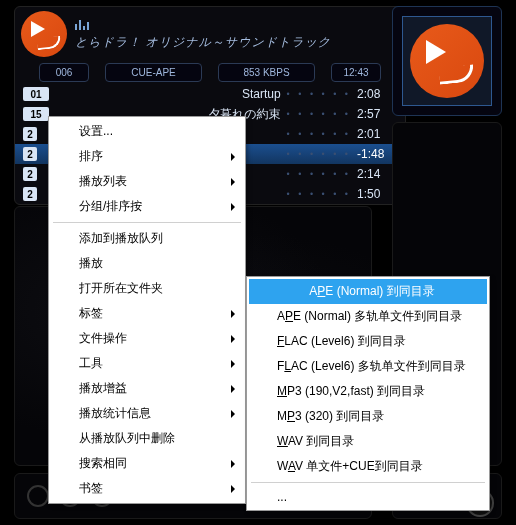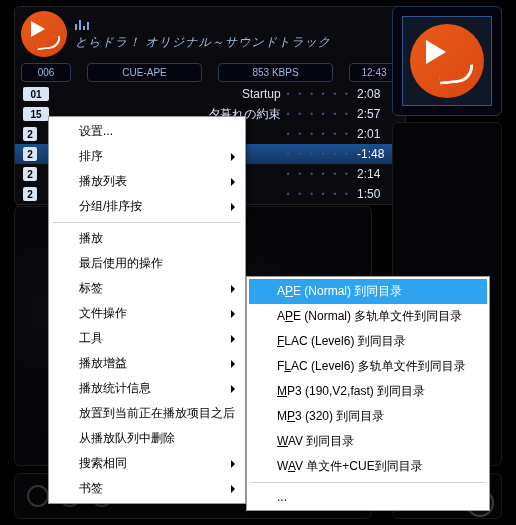--- a/index.html
+++ b/index.html
@@ -30,21 +30,21 @@
   }
   .logo::after {
     content:""; position:absolute; right:6px; top:26px; width:22px; height:10px;
     border-bottom:2px solid #fff; border-right:2px solid #fff;
     border-radius:0 0 18px 0; transform:rotate(-6deg);
   }
   .header-info { margin-left:8px; display:flex; flex-direction:column; gap:4px; }
   .spec { display:flex; gap:2px; align-items:flex-end; height:12px; }
   .spec span { width:2px; background:#7aa5d6; }
   .title-text { font-size:12px; color:#a5bde0; font-style:italic; letter-spacing:1px; }
-  .infobar { display:flex; gap:16px; padding:2px 6px; }
+  .infobar { display:flex; gap:16px; padding:2px 24px; }
   .infobox {
     flex:1; background:#050510; border:1px solid #2b3a55; border-radius:4px;
     text-align:center; padding:3px 4px; font-size:10px; color:#9fb7dd;
   }
   .infobox.narrow { flex:0 0 50px; }
   .playlist { }
   .row {
     display:flex; align-items:center; padding:2px 8px; height:20px;
     font-size:12px; color:#d9e5f5;
   }
@@ -86,21 +86,21 @@
     position:absolute; background:#fff; border:1px solid #9a9a9a;
     box-shadow:2px 2px 4px rgba(0,0,0,0.3);
     font-size:12px; color:#000; padding:2px;
   }
   .menu1 { left:48px; top:116px; width:198px; }
   .menu2 { left:246px; top:276px; width:244px; }
   .mi {
     padding:4px 20px 4px 28px; white-space:nowrap; position:relative;
     cursor:default;
   }
-  .mi.sel { background:#2ea3ef; color:#fff; }
+  .mi.sel { background:#2ea3ef; color:#fff;text-align:center; }
   .mi.sub::after {
     content:""; position:absolute; right:8px; top:50%; transform:translateY(-50%);
     border-left:4px solid #000; border-top:4px solid transparent;
     border-bottom:4px solid transparent;
   }
   .sep { height:1px; background:#d0d0d0; margin:3px 2px; }
   .u { text-decoration:underline; }
   .knob {
     position:absolute; right:22px; bottom:8px; width:28px; height:28px;
     border-radius:50%; border:2px solid #444; background:#111;
@@ -207,28 +207,28 @@
 </div>
 
 <div class="knob"></div>
 
 <div class="menu menu1" id="menu1">
     <div class="mi">设置...</div>
     <div class="mi sub">排序</div>
     <div class="mi sub">播放列表</div>
     <div class="mi sub">分组/排序按</div>
     <div class="sep"></div>
+    <div class="mi">添加到播放队列</div>
     <div class="mi">播放</div>
-    <div class="mi">最后使用的操作</div>
+    <div class="mi">打开所在文件夹</div>
     <div class="mi sub">标签</div>
     <div class="mi sub">文件操作</div>
     <div class="mi sub">工具</div>
     <div class="mi sub">播放增益</div>
     <div class="mi sub">播放统计信息</div>
-    <div class="mi">放置到当前正在播放项目之后</div>
     <div class="mi">从播放队列中删除</div>
     <div class="mi sub">搜索相同</div>
     <div class="mi sub">书签</div>
   </div>
 <div class="menu menu2" id="menu2">
     <div class="mi sel">A<span class="u">P</span>E (Normal) 到同目录</div>
     <div class="mi">A<span class="u">P</span>E (Normal) 多轨单文件到同目录</div>
     <div class="mi"><span class="u">F</span>LAC (Level6) 到同目录</div>
     <div class="mi">F<span class="u">L</span>AC (Level6) 多轨单文件到同目录</div>
     <div class="mi"><span class="u">M</span>P3 (190,V2,fast) 到同目录</div>

